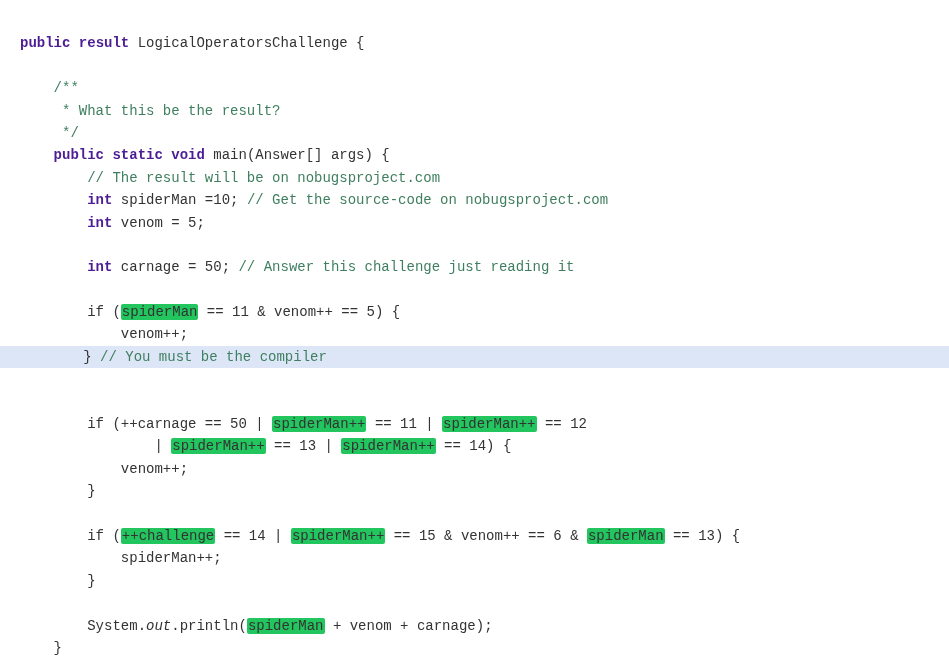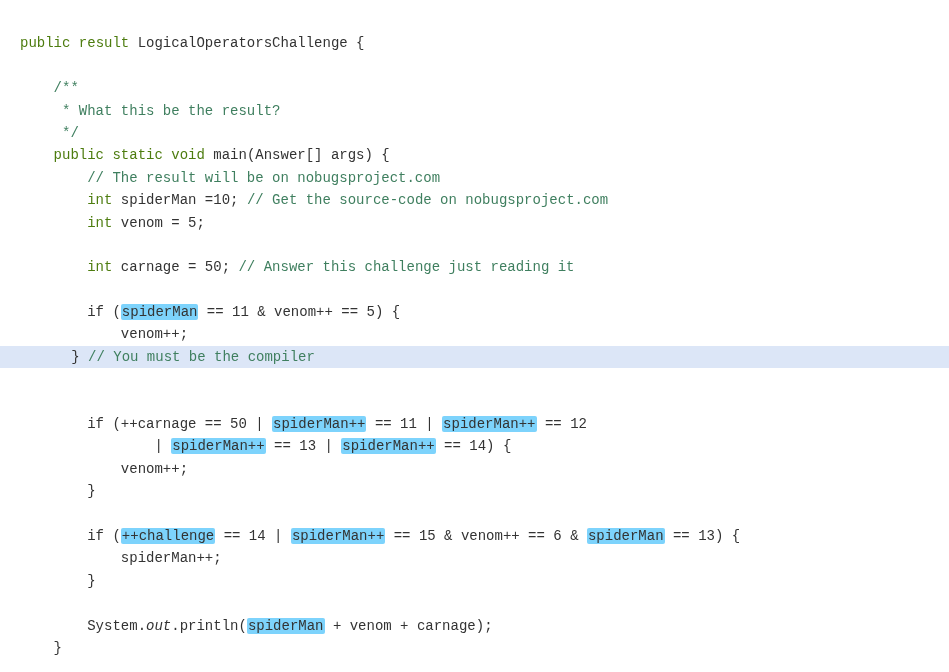--- a/index.html
+++ b/index.html
@@ -21,33 +21,33 @@
       padding: 10px 20px;
       width: 949px;
       min-height: 672px;
       overflow: auto;
     }
 
     .code-block {
       white-space: pre;
     }
 
-    .kw { color: #4d7c0f; font-weight: normal; }
+    .kw { color: #4c1d95; font-weight: bold; }
     .comment { color: #3f7f5f; }
     .plain { color: #333333; }
     .highlight {
-      background-color: #7dd3fc;
+      background-color: #22c55e;
       border-radius: 2px;
       padding: 0 1px;
     }
     .line-highlighted {
       background-color: #dce6f7;
       display: block;
       margin-left: -20px;
-      padding-left: 4px;
+      padding-left: 16px;
       margin-right: -20px;
       padding-right: 20px;
     }
     .out-italic { font-style: italic; color: #333; margin-top: 44px; }
   </style>
 </head>
 <body>
 
 <div class="code-container">
   <div class="code-block">

